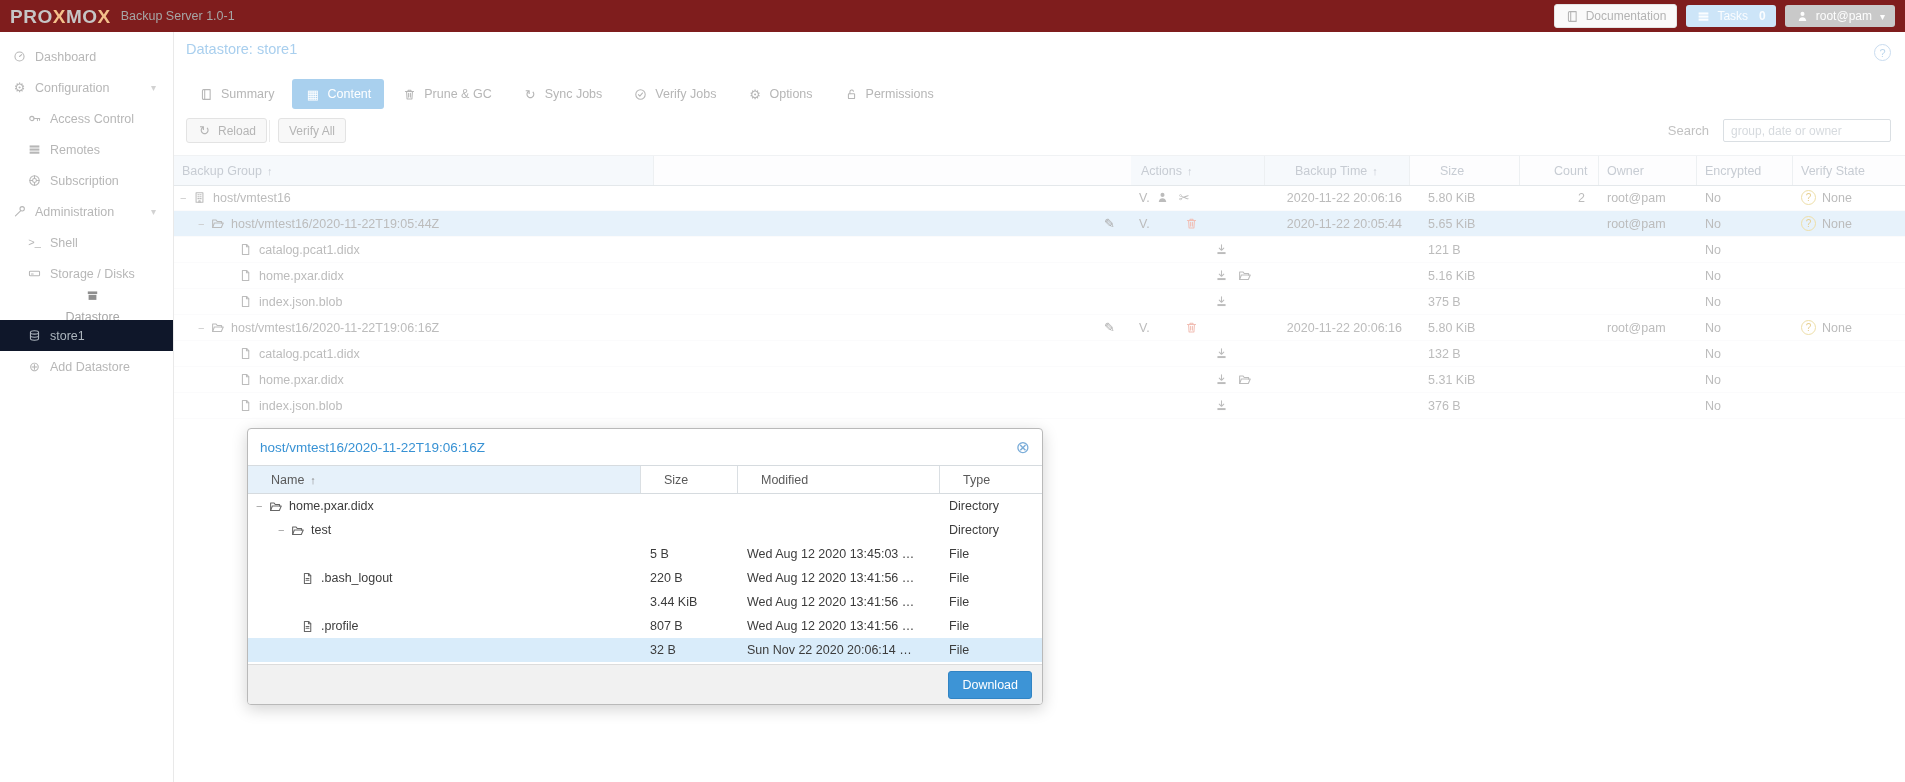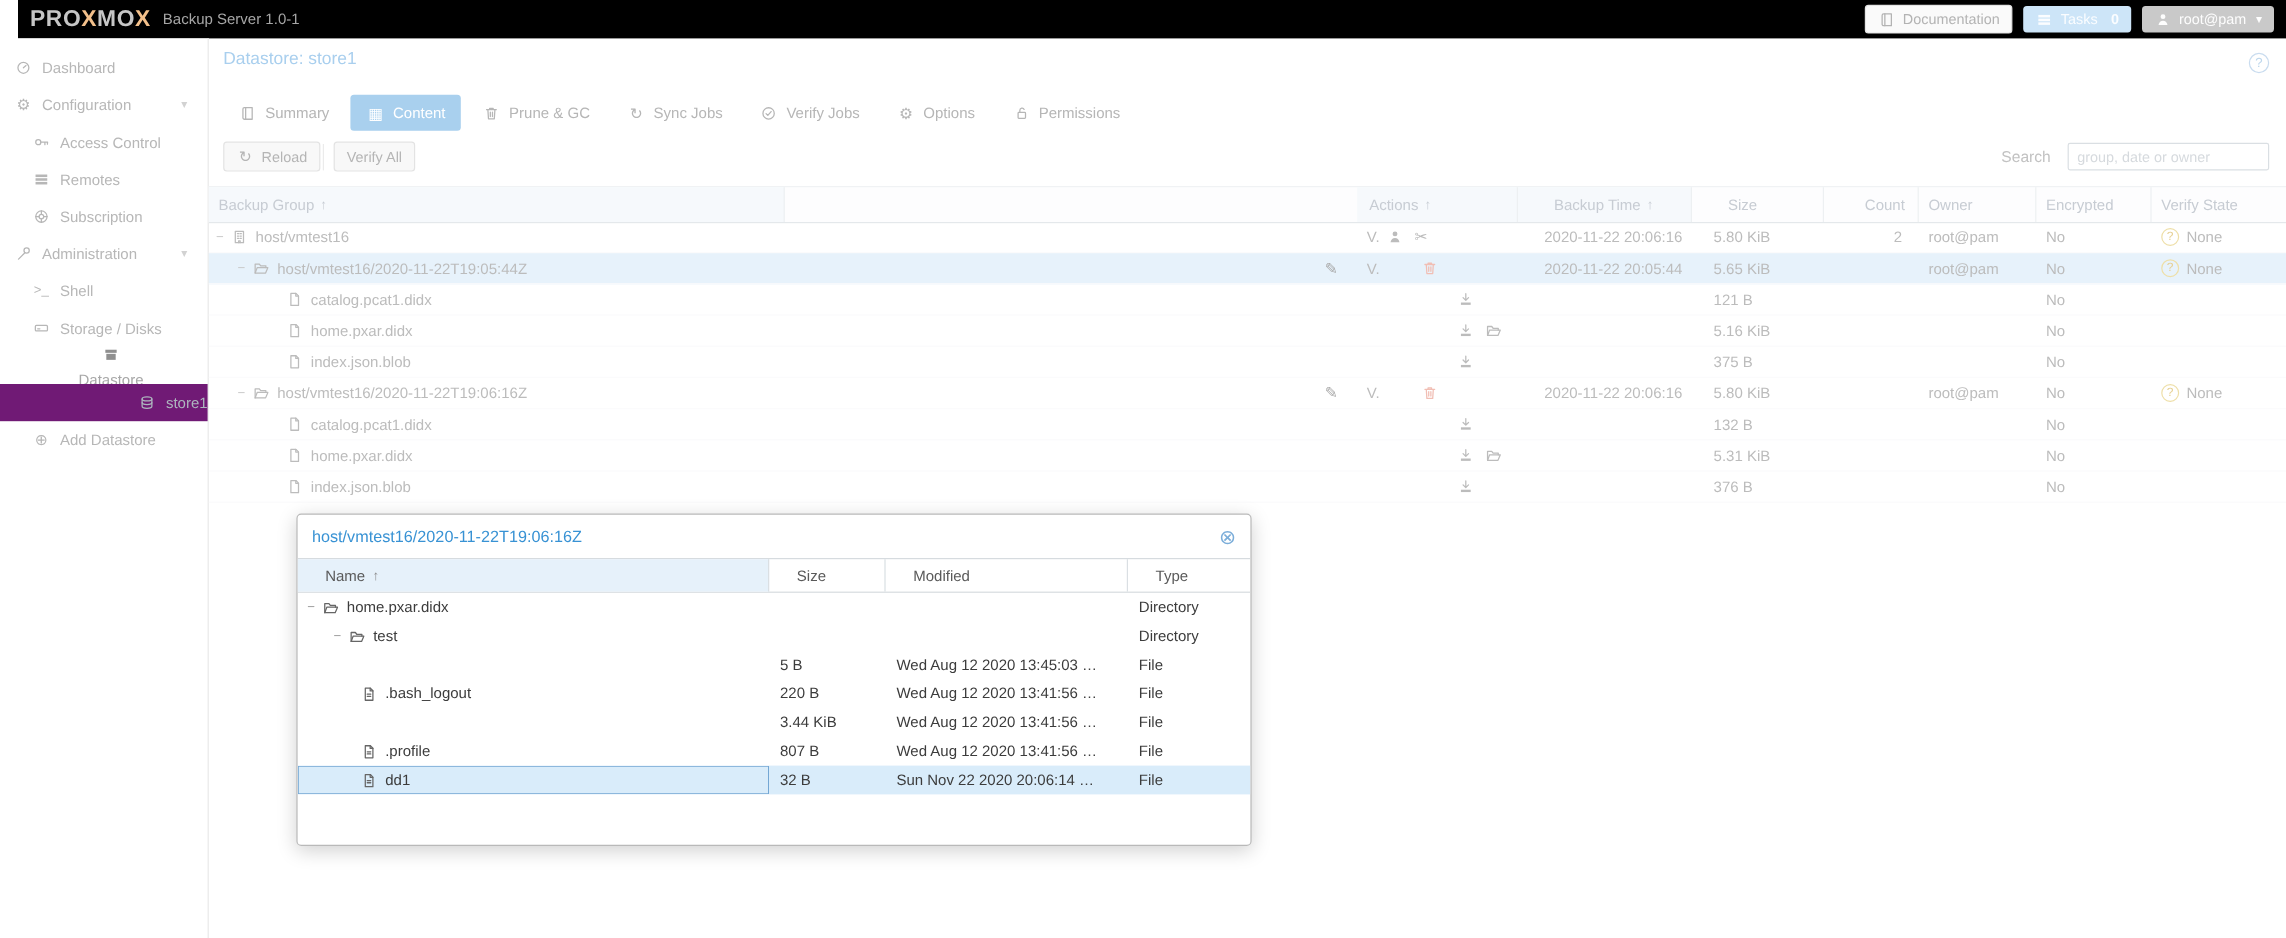--- a/index.html
+++ b/index.html
@@ -3,41 +3,41 @@
 <meta charset="utf-8">
 <style>
   html,body{margin:0;padding:0;}
   body{width:1905px;height:782px;position:relative;overflow:hidden;background:#fff;
        font-family:"Liberation Sans",sans-serif;-webkit-font-smoothing:antialiased;}
   .ico{display:inline-flex;width:15px;justify-content:center;align-items:center;flex:none;}
   .ico svg{width:13px;height:13px;}
   .ico.txt{font-size:13px;line-height:1;}
 
   
-  .topbar{position:absolute;left:15px;top:0;right:0;height:32px;background:#000000;
+  .topbar{position:absolute;left:0;top:0;right:0;height:32px;background:#7f1d1d;
           display:flex;align-items:center;padding:0 10px;box-sizing:border-box;}
   .logo{font-weight:bold;font-size:19px;letter-spacing:.5px;color:#c6c6c6;line-height:1;}
   .logo .x{color:#f3c08b;}
   .product{margin-left:10px;font-size:12.5px;color:#a6a6a6;}
   .tb-right{margin-left:auto;display:flex;gap:9px;align-items:center;}
   .tb-btn{height:22px;display:flex;align-items:center;gap:6px;padding:0 10px;
           border-radius:3px;font-size:12px;cursor:pointer;white-space:nowrap;}
   .tb-doc{background:#fafafa;border:1px solid #e4e4e4;color:#b3b3b3;}
   .tb-tasks{background:#cde5f8;color:#fbfdff;}
   .tb-tasks .badge{font-weight:bold;margin-left:5px;}
   .tb-user{background:#c9c9c9;color:#fdfdfd;}
   .tb-user .caret{font-size:10px;margin-left:2px;}
 
   
   .sidebar{position:absolute;top:32px;left:0;width:174px;bottom:0;background:#fff;
            border-right:1px solid #e9e9e9;box-sizing:border-box;padding-top:9px;}
   .side-item{height:31px;display:flex;align-items:center;gap:8px;padding-left:12px;
              font-size:12.5px;color:#b7b7b7;cursor:pointer;position:relative;}
   .side-item.indent{padding-left:27px;}
-  .side-item.selected{background:#701a75;color:#adb6be;justify-content:flex-end;}
+  .side-item.selected{background:#0f172a;color:#adb6be;}
   .side-item .caret{position:absolute;right:12px;color:#d2d2d2;font-size:10px;}
   .side-item.dark{color:#a7a7a7;flex-direction:column;}
   .side-item.dark .ico{color:#8f8f8f;}
 
   
   .main{position:absolute;left:174px;top:32px;right:0;bottom:0;}
   .page-title{position:absolute;left:12px;top:9px;font-size:14.5px;color:#a9cfee;}
   .help{position:absolute;right:14px;top:12px;width:15px;height:15px;border:1px solid #c9dcef;
         border-radius:50%;color:#bcd6ec;font-size:11px;display:flex;align-items:center;
         justify-content:center;cursor:pointer;}
@@ -713,27 +713,21 @@
               <path d="M9.2 1.8v2.8h2.8M6.2 8h3.6M6.2 10.2h3.6"></path>
             </svg>
           </span>
           <span class="tlbl">.profile</span>
         </div>
         <div class="dcell d1">807 B</div>
         <div class="dcell d2">Wed Aug 12 2020 13:41:56 …</div>
         <div class="dcell d3">File</div>
       </div>
       <div class="drow sel">
-        <div class="dcell d0" style="padding-left: 52px;">
-          <span class="ico">
-            <svg viewBox="0 0 16 16" fill="none" stroke="currentColor" stroke-width="1.3" stroke-linecap="round" stroke-linejoin="round">
-              <path d="M4.2 1.8h5.2l2.6 2.6v9.8H4.2z"></path>
-              <path d="M9.2 1.8v2.8h2.8M6.2 8h3.6M6.2 10.2h3.6"></path>
-            </svg>
-          </span>
-          <span class="tlbl">dd1</span>
-        </div>
         <div class="dcell d1">32 B</div>
         <div class="dcell d2">Sun Nov 22 2020 20:06:14 …</div>
         <div class="dcell d3">File</div>
       </div>
     </div>
+  <div class="dlg-foot">
+    <div class="dl-btn">Download</div>
+  </div>
 </div>
 
 </body></html>

